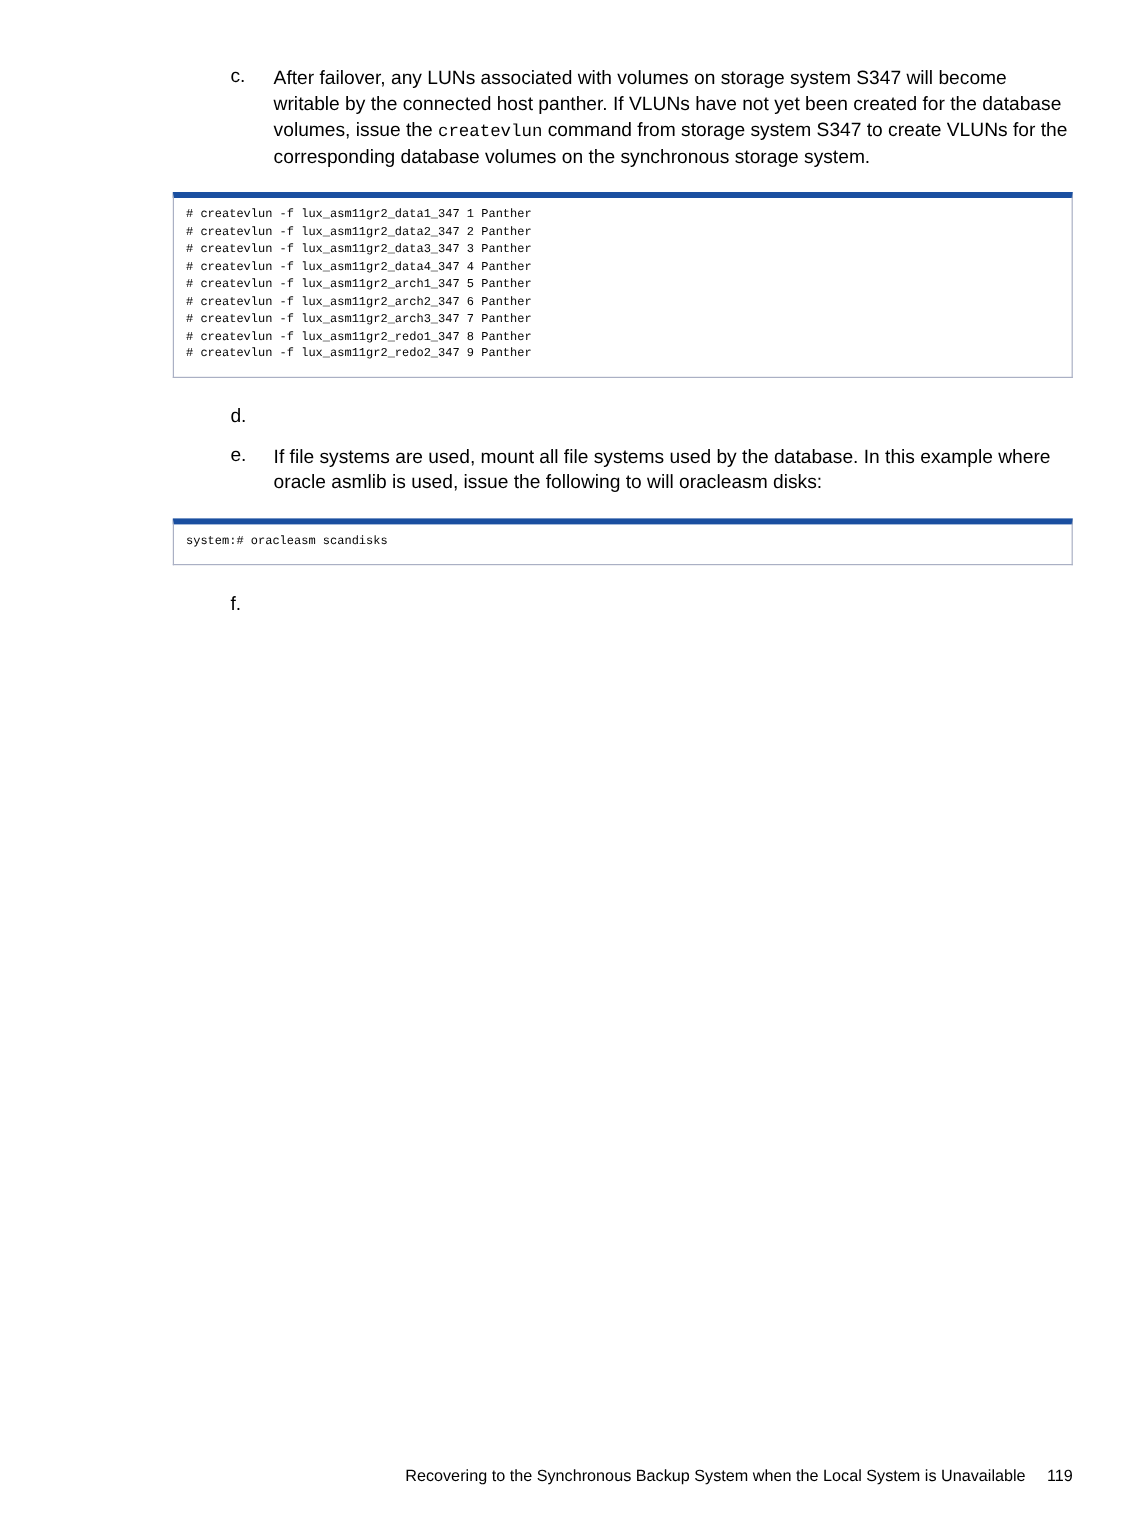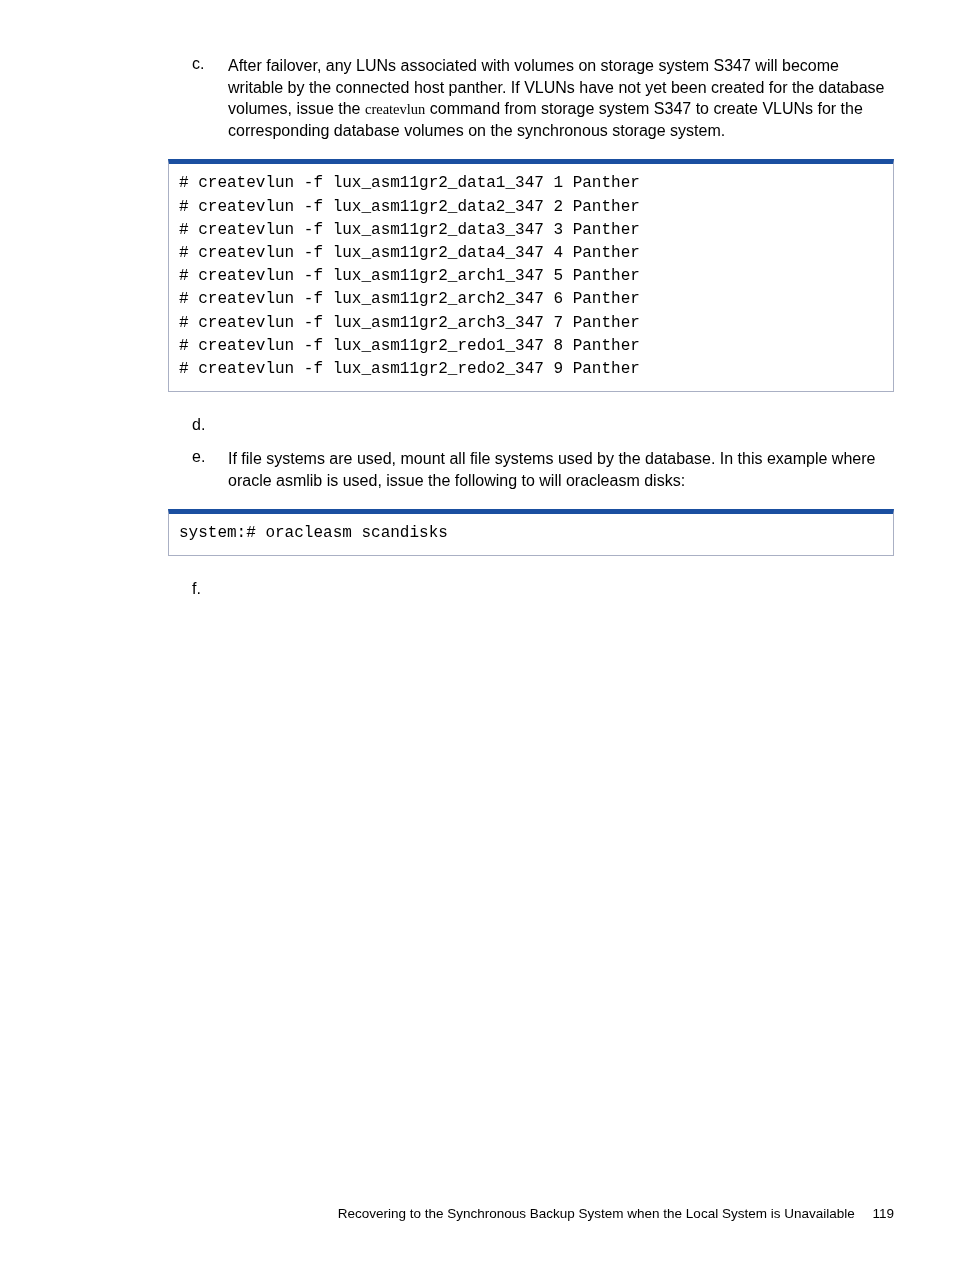--- a/index.html
+++ b/index.html
@@ -28,38 +28,38 @@
     padding-left: 132px;
     padding-right: 0;
     box-sizing: content-box;
   }
   .content {
     flex: 1;
     font-size: 16px;
     line-height: 1.35;
   }
   .content .mono-inline {
-    font-family: Liberation Serif, serif;
+    font-family: Liberation Mono, monospace;
     font-size: 14.5px;
     text-align: right;
   }
   .code-block {
-    margin: 18px 0 24px 108px;
+    margin: 18px 0 24px 84px;
     border: 1px solid #aab0c4;
     border-top: 5px solid #1a4fa0;
     padding: 8px 10px 10px 10px;
     font-family: "Courier New", Courier, monospace;
-    font-size: 16px;
+    font-size: 10px;
     line-height: 1.45;
     white-space: pre;
     overflow: hidden;
   }
   .footer {
     position: absolute;
-    bottom: 50px;
+    bottom: 34px;
     right: 60px;
     font-size: 13.5px;
   }
   .footer .page-num {
     display: inline-block;
     margin-left: 14px;
   }
 </style>
 </head>
 <body>

